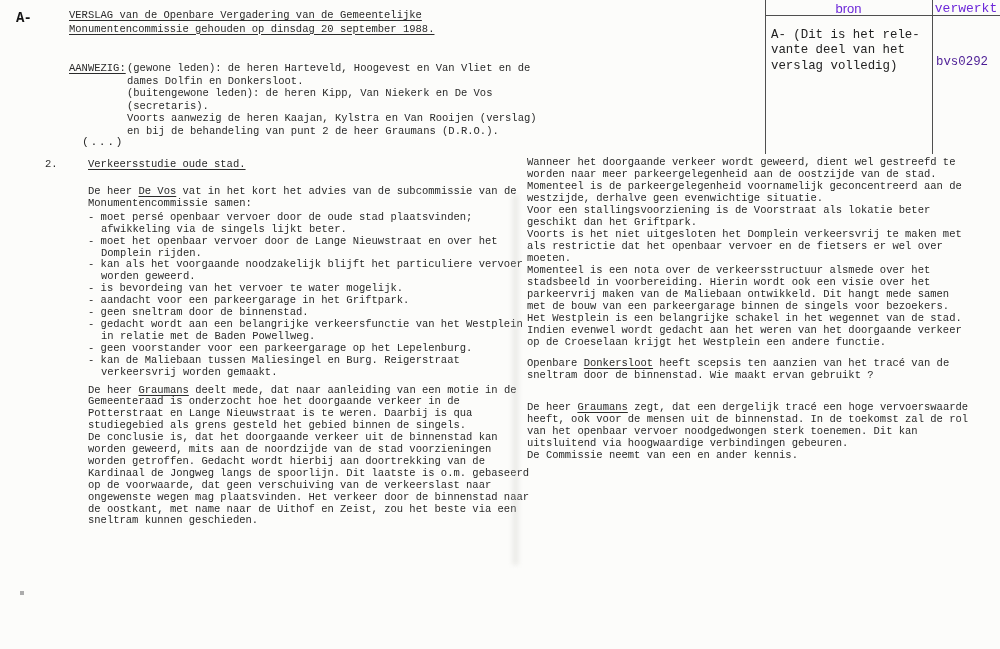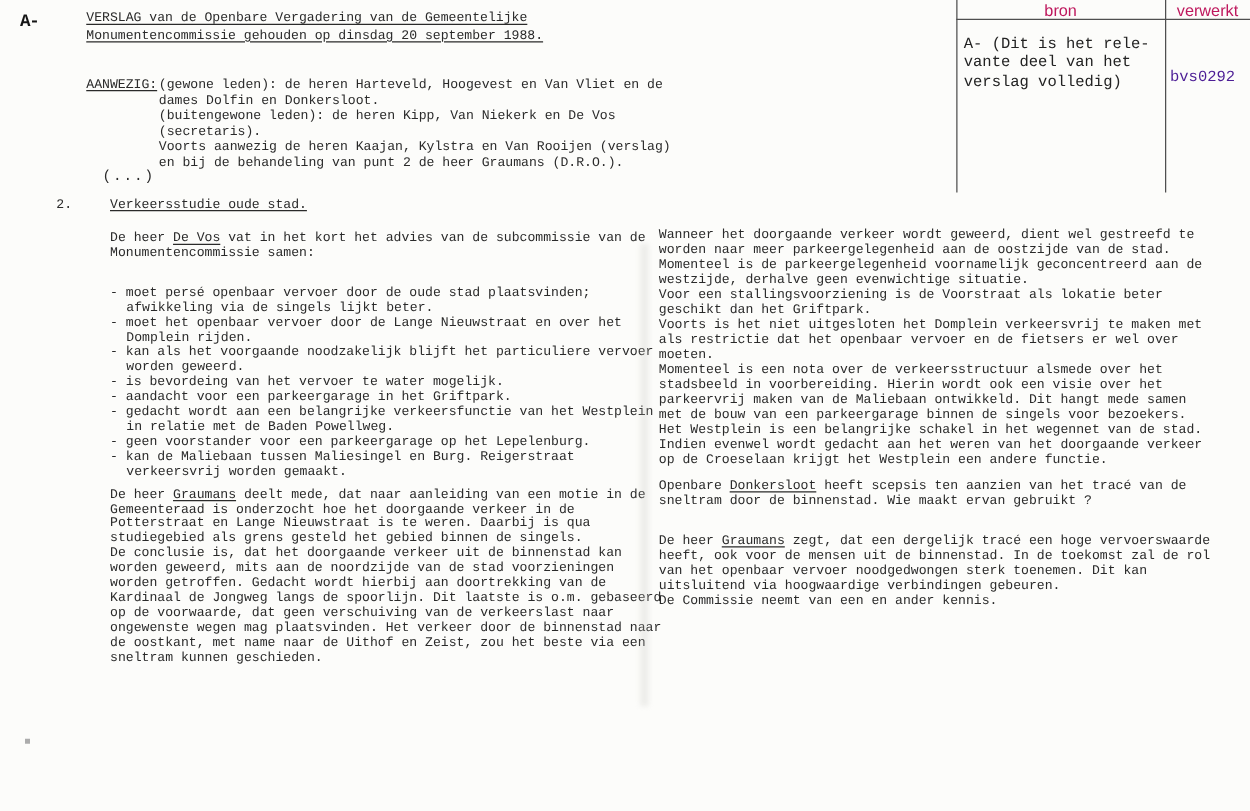--- a/index.html
+++ b/index.html
@@ -21,38 +21,38 @@
     font-weight:700;font-size:14px;color:#151515;letter-spacing:-1px;
   }
   .title{position:absolute;left:69px;top:9px;line-height:13.5px;}
   .aanwezig-label{position:absolute;left:69px;top:62px;line-height:12.6px;}
   .aanwezig-text{position:absolute;left:127px;top:62px;width:440px;line-height:12.6px;}
   .ellipsis{position:absolute;left:82px;top:136px;font-size:11.5px;letter-spacing:1.5px;}
   .sec-num{position:absolute;left:45px;top:159px;}
   .sec-title{position:absolute;left:88px;top:159px;}
   .col{position:absolute;}
   .col.left{left:88px;top:186px;width:462px;}
-  .col.right{left:527px;top:182px;width:462px;}
+  .col.right{left:527px;top:156px;width:462px;}
   .col.right .tw{line-height:12px;}
-  .bullets{margin-top:20px;}
+  .bullets{margin-top:2px;}
   .bullet{padding-left:13px;text-indent:-13px;}
   .left .p2{margin-top:6px;}
   .right .m2{margin-top:9px;}
   .right .m3{margin-top:20px;}
   .right .m4{}
   .tline{position:absolute;background:#4f4f4f;}
   .v1{left:765px;top:0;width:1px;height:154px;}
   .v2{left:932px;top:0;width:1px;height:154px;}
   .h1{left:765px;top:15px;width:235px;height:1px;}
   .th{
     position:absolute;top:1px;text-align:center;
-    font-family:"Liberation Sans",sans-serif;font-size:13px;color:#be185d;
+    font-family:"Liberation Sans",sans-serif;font-size:13px;color:#6d28d9;
   }
   .th-bron{left:765px;width:167px;}
-  .th-verwerkt{left:932px;width:68px;}
+  .th-verwerkt{left:932px;width:68px;font-family:Liberation Mono, monospace;}
   .annotation{position:absolute;left:771px;top:28px;font-size:12.4px;line-height:15.4px;color:#222;}
   .code{position:absolute;left:936px;top:57px;font-size:12.4px;color:#4c1d95;}
   .speck{position:absolute;left:20px;top:591px;width:4px;height:4px;background:#8a8a8a;opacity:.7;}
   .smudge{position:absolute;left:512px;top:195px;width:7px;height:370px;background:#c3c3bd;opacity:.25;filter:blur(2px);}
 </style>
 </head>
 <body>
 
 <div class="page">
 
@@ -78,20 +78,21 @@
 Monumentencommissie samen:</span></p>
     <div class="bullets">
       <div class="tw bullet">- moet persé openbaar vervoer door de oude stad plaatsvinden;
 afwikkeling via de singels lijkt beter.</div>
       <div class="tw bullet">- moet het openbaar vervoer door de Lange Nieuwstraat en over het
 Domplein rijden.</div>
       <div class="tw bullet">- kan als het voorgaande noodzakelijk blijft het particuliere vervoer
 worden geweerd.</div>
       <div class="tw bullet">- is bevordeing van het vervoer te water mogelijk.</div>
       <div class="tw bullet">- aandacht voor een parkeergarage in het Griftpark.</div>
+      <div class="tw bullet">- geen sneltram door de binnenstad.</div>
       <div class="tw bullet">- gedacht wordt aan een belangrijke verkeersfunctie van het Westplein
 in relatie met de Baden Powellweg.</div>
       <div class="tw bullet">- geen voorstander voor een parkeergarage op het Lepelenburg.</div>
       <div class="tw bullet">- kan de Maliebaan tussen Maliesingel en Burg. Reigerstraat
 verkeersvrij worden gemaakt.</div>
     </div>
     <p class="tw para p2"><span>De heer </span><span class="u">Graumans</span><span> deelt mede, dat naar aanleiding van een motie in de
 Gemeenteraad is onderzocht hoe het doorgaande verkeer in de
 Potterstraat en Lange Nieuwstraat is te weren. Daarbij is qua
 studiegebied als grens gesteld het gebied binnen de singels.

